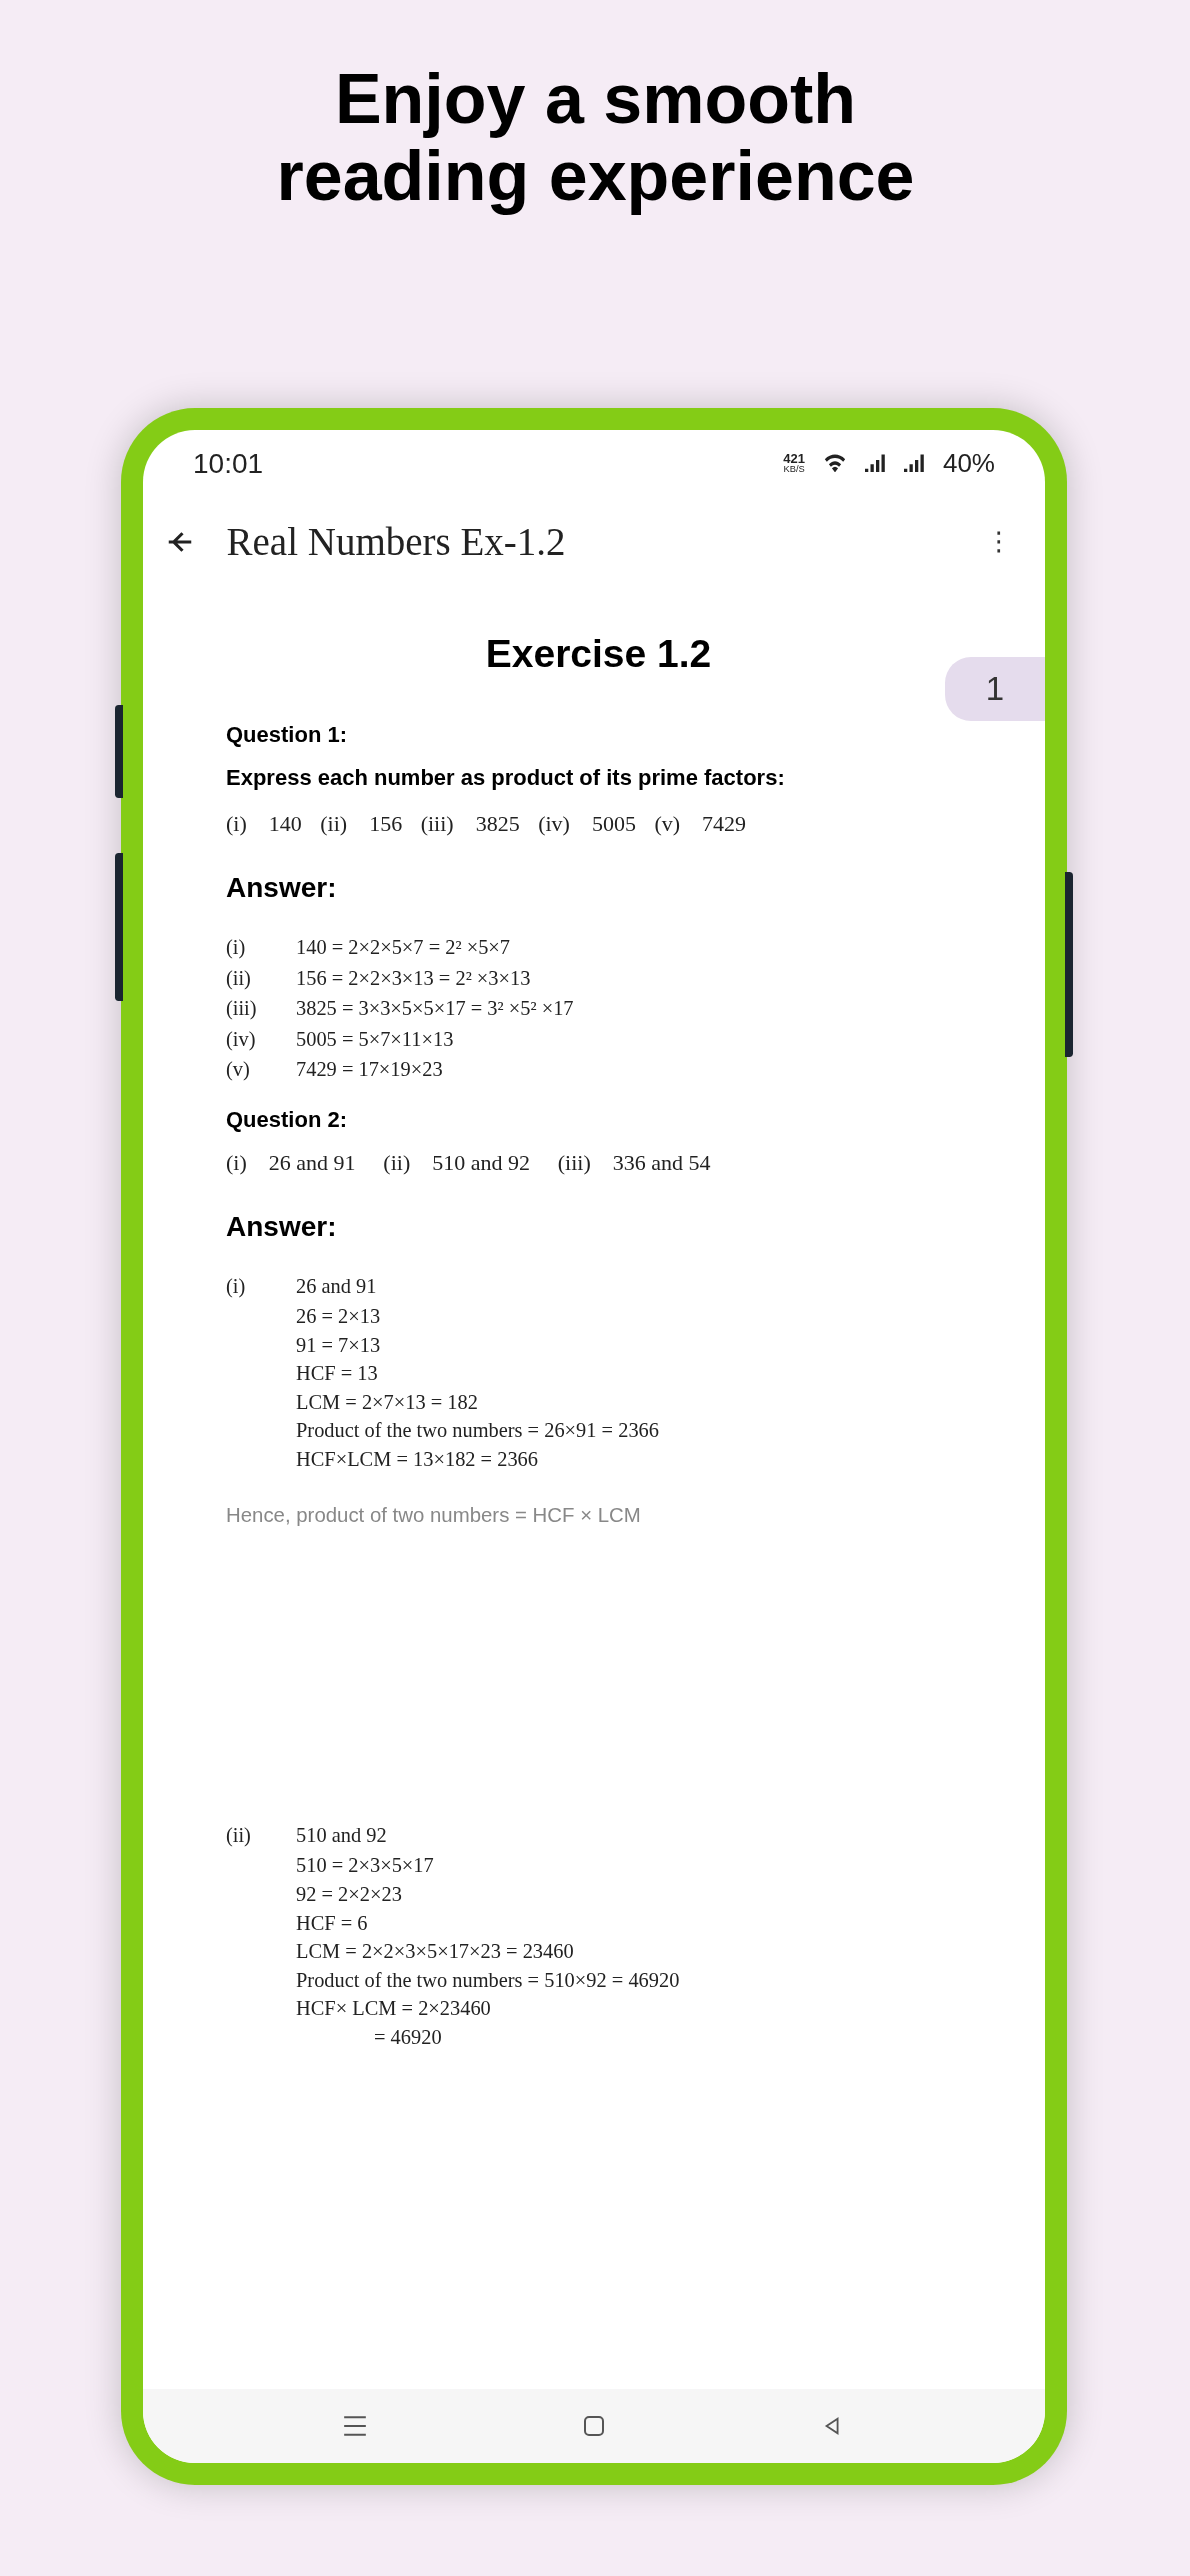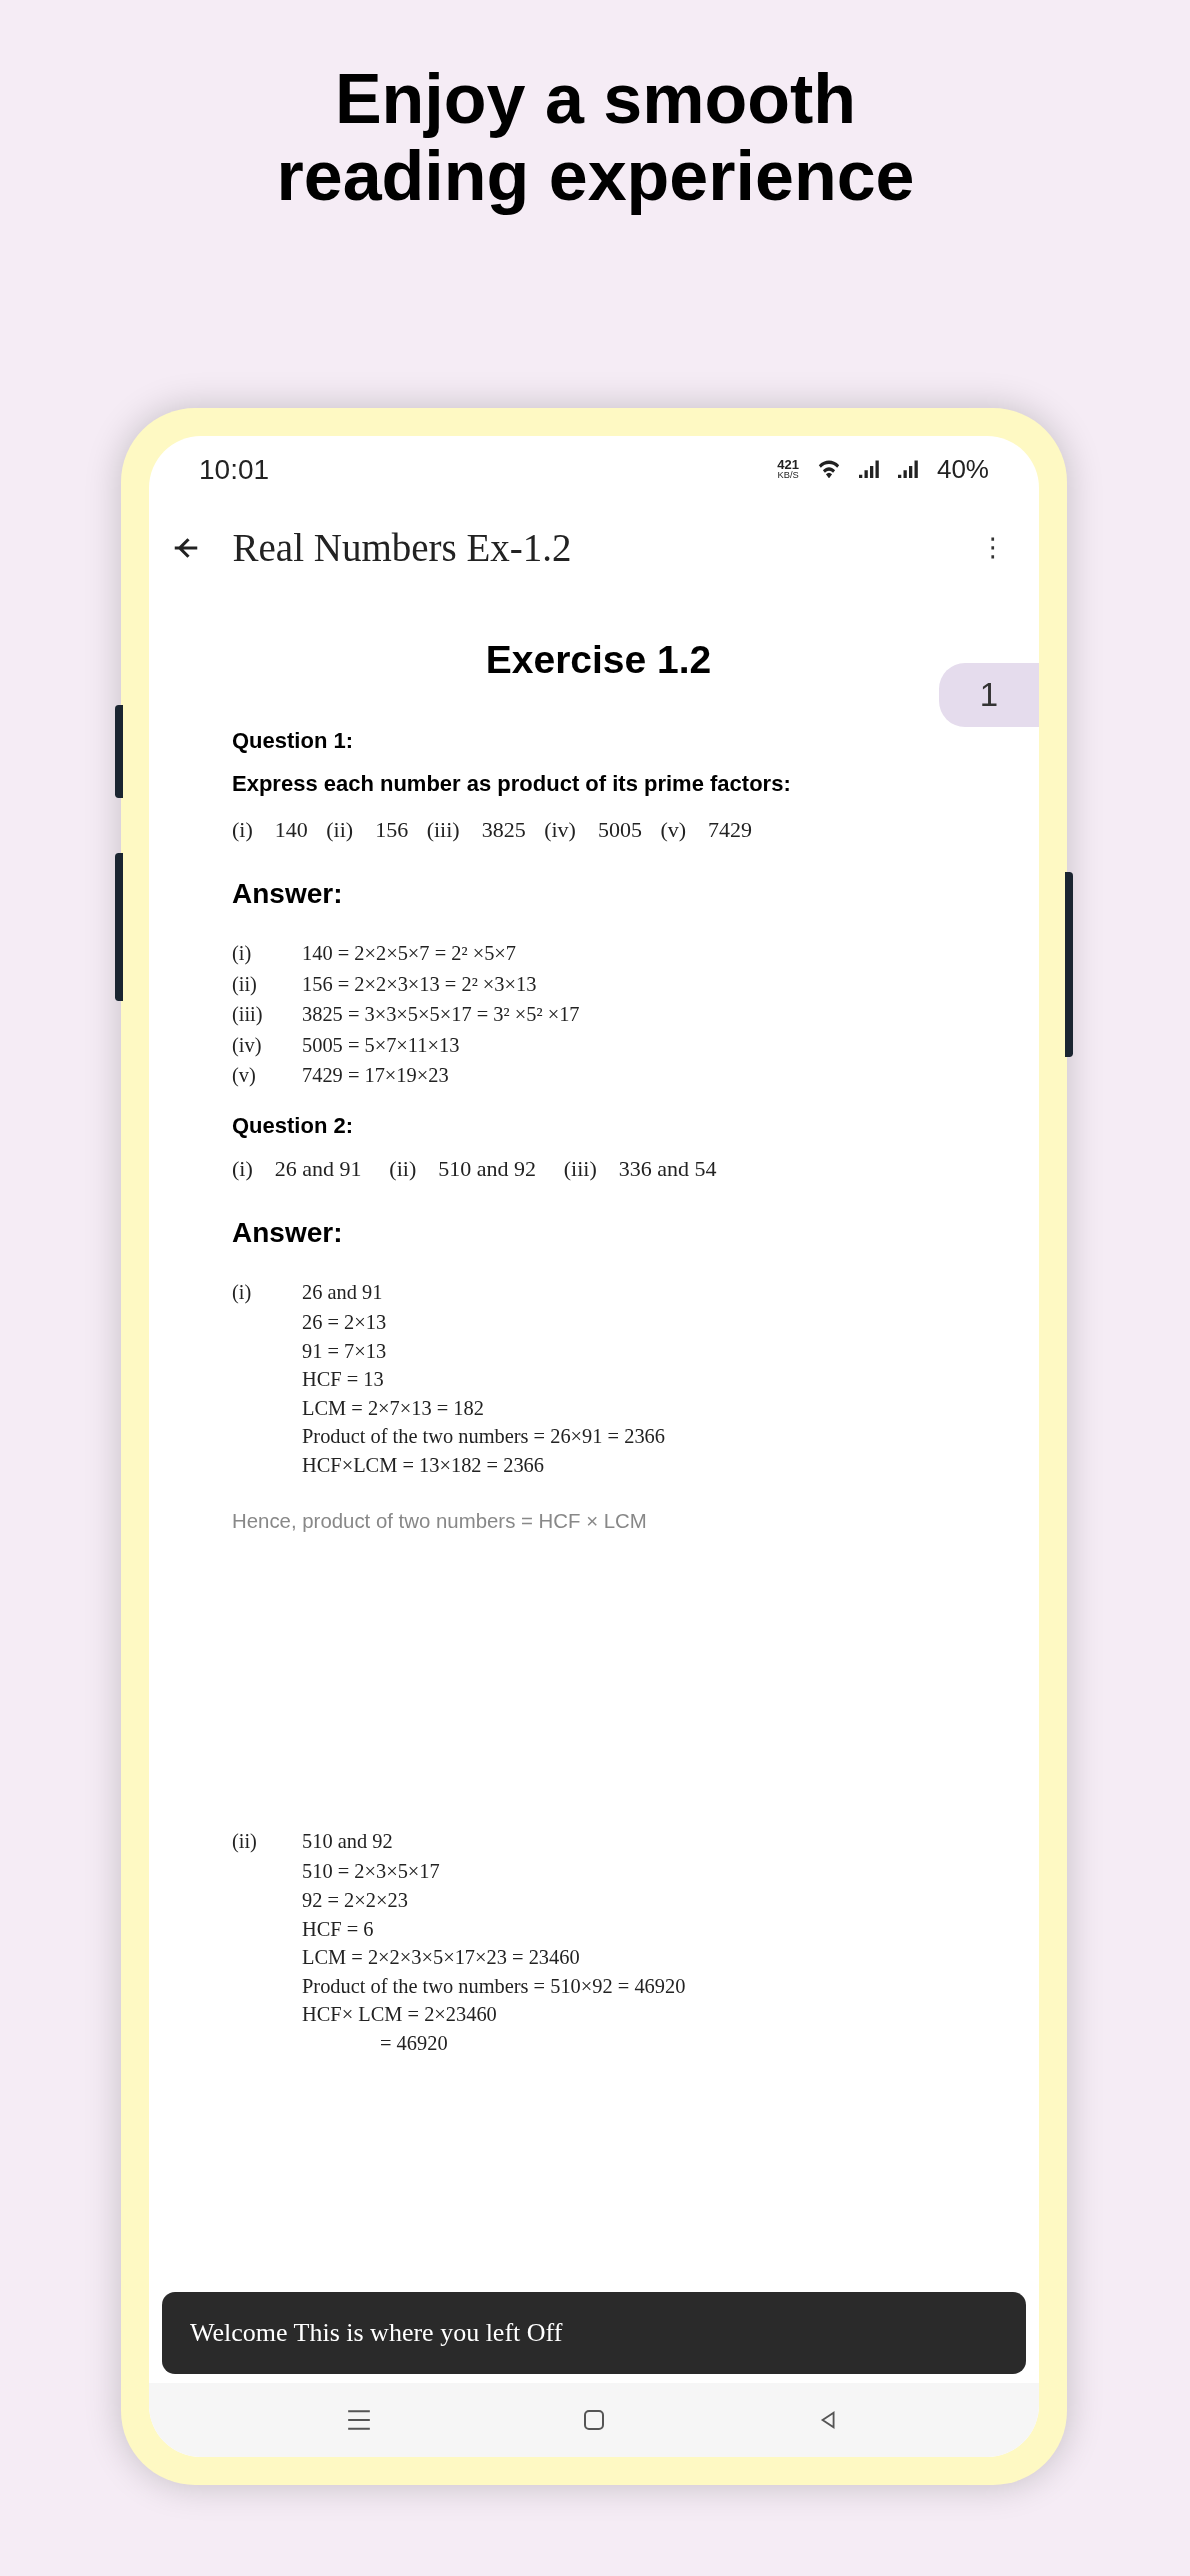--- a/index.html
+++ b/index.html
@@ -21,23 +21,23 @@
       font-weight: 800;
       color: #000;
       line-height: 1.1;
     }
     .phone-frame {
       position: absolute;
       left: 121px;
       top: 408px;
       width: 946px;
       height: 2077px;
-      background: #fef9c3;
+      background: #84cc16;
       border-radius: 74px;
-      padding: 28px;
+      padding: 22px;
       box-shadow: 0 0 37px rgba(0,0,0,0.2);
     }
     .phone-screen {
       width: 100%;
       height: 100%;
       background: #fff;
       border-radius: 52px;
       overflow: hidden;
       position: relative;
     }
@@ -388,21 +388,20 @@
         <div class="calc-line calc-indent">92 = 2×2×23</div>
         <div class="calc-line calc-indent">HCF = 6</div>
         <div class="calc-line calc-indent">LCM = 2×2×3×5×17×23 = 23460</div>
         <div class="calc-line calc-indent">Product of the two numbers = 510×92 = 46920</div>
         <div class="calc-line calc-indent">HCF× LCM = 2×23460</div>
         <div class="calc-line" style="margin-left:148px">= 46920</div>
       </div>
 
     </div>
 
-    <div class="toast">Welcome This is where you left Off</div>
 
     <div class="nav-bar">
       <div class="nav-icon">
         <svg width="26" height="22" viewBox="0 0 24 20">
             <path stroke="#555" stroke-width="1.8" d="M2 2h20M2 10h20M2 18h20"></path>
           </svg>
       </div>
       <div class="nav-icon">
         <svg width="24" height="24" viewBox="0 0 24 24">
             <rect x="3" y="3" width="18" height="18" rx="4" fill="none" stroke="#555" stroke-width="2"></rect>

